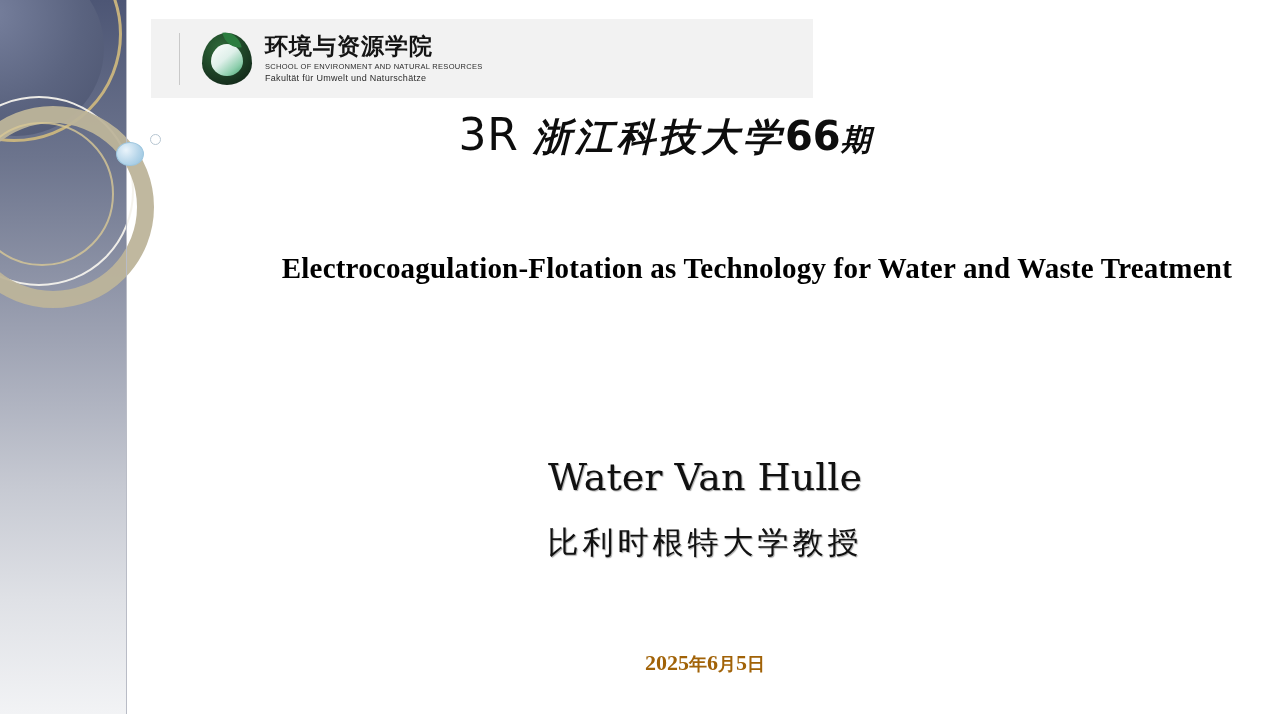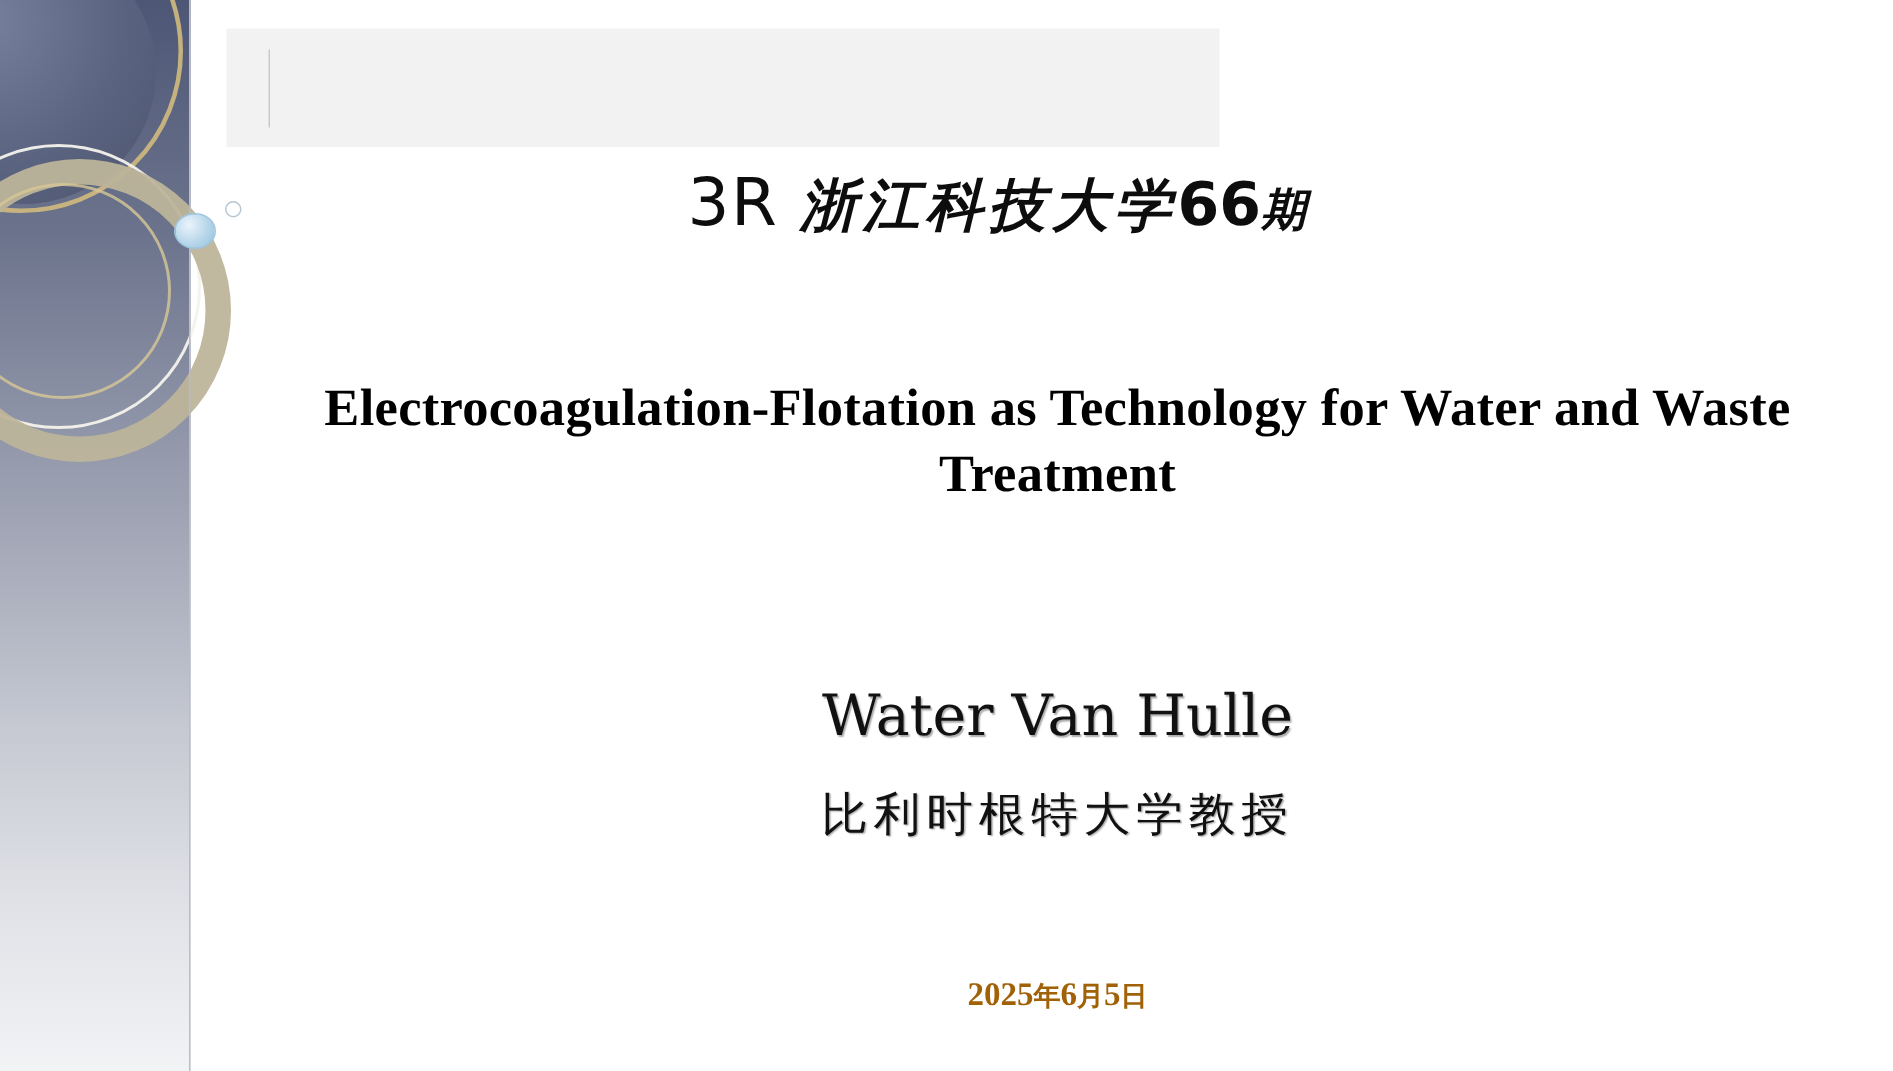--- a/index.html
+++ b/index.html
@@ -243,24 +243,24 @@
     font-weight: bold;
     font-style: italic;
   }
 
   
   .main-title {
     position: absolute;
     left: 178px;
     top: 250px;
     width: 1054px;
-    text-align: center;
+    text-align: right;
     font-family: "Liberation Serif", serif;
     font-weight: bold;
-    font-size: 35px;
+    font-size: 29px;
     line-height: 1.27;
     color: #000000;
     letter-spacing: .2px;
   }
 
   
   .speaker-en {
     position: absolute;
     left: 178px;
     top: 455px;
@@ -316,20 +316,32 @@
     <div class="ring ring-gold-thin-2"></div>
   </div>
   <div class="left-band-edge"></div>
   <div class="bubble bubble-big"></div>
   <div class="bubble bubble-small"></div>
 
   <div class="logo-bar">
 
     <div class="logo-divider"></div>
 
+    <div class="logo-right">
+      <div class="drop-mark">
+        <div class="drop-outer"></div>
+        <div class="drop-inner"></div>
+        <div class="drop-leaf"></div>
+      </div>
+      <div>
+        <div class="inst-cn">环境与资源学院</div>
+        <div class="inst-en1">SCHOOL OF ENVIRONMENT AND NATURAL RESOURCES</div>
+        <div class="inst-en2">Fakultät für Umwelt und Naturschätze</div>
+      </div>
+    </div>
   </div>
 
   <div class="forum-line">
     <span class="forum-inner">
       <span class="forum-3r">3R</span>
       <span class="forum-cn">浙江科技大学</span>
       <span class="forum-num">66</span>
       <span class="forum-qi">期</span>
     </span>
   </div>

